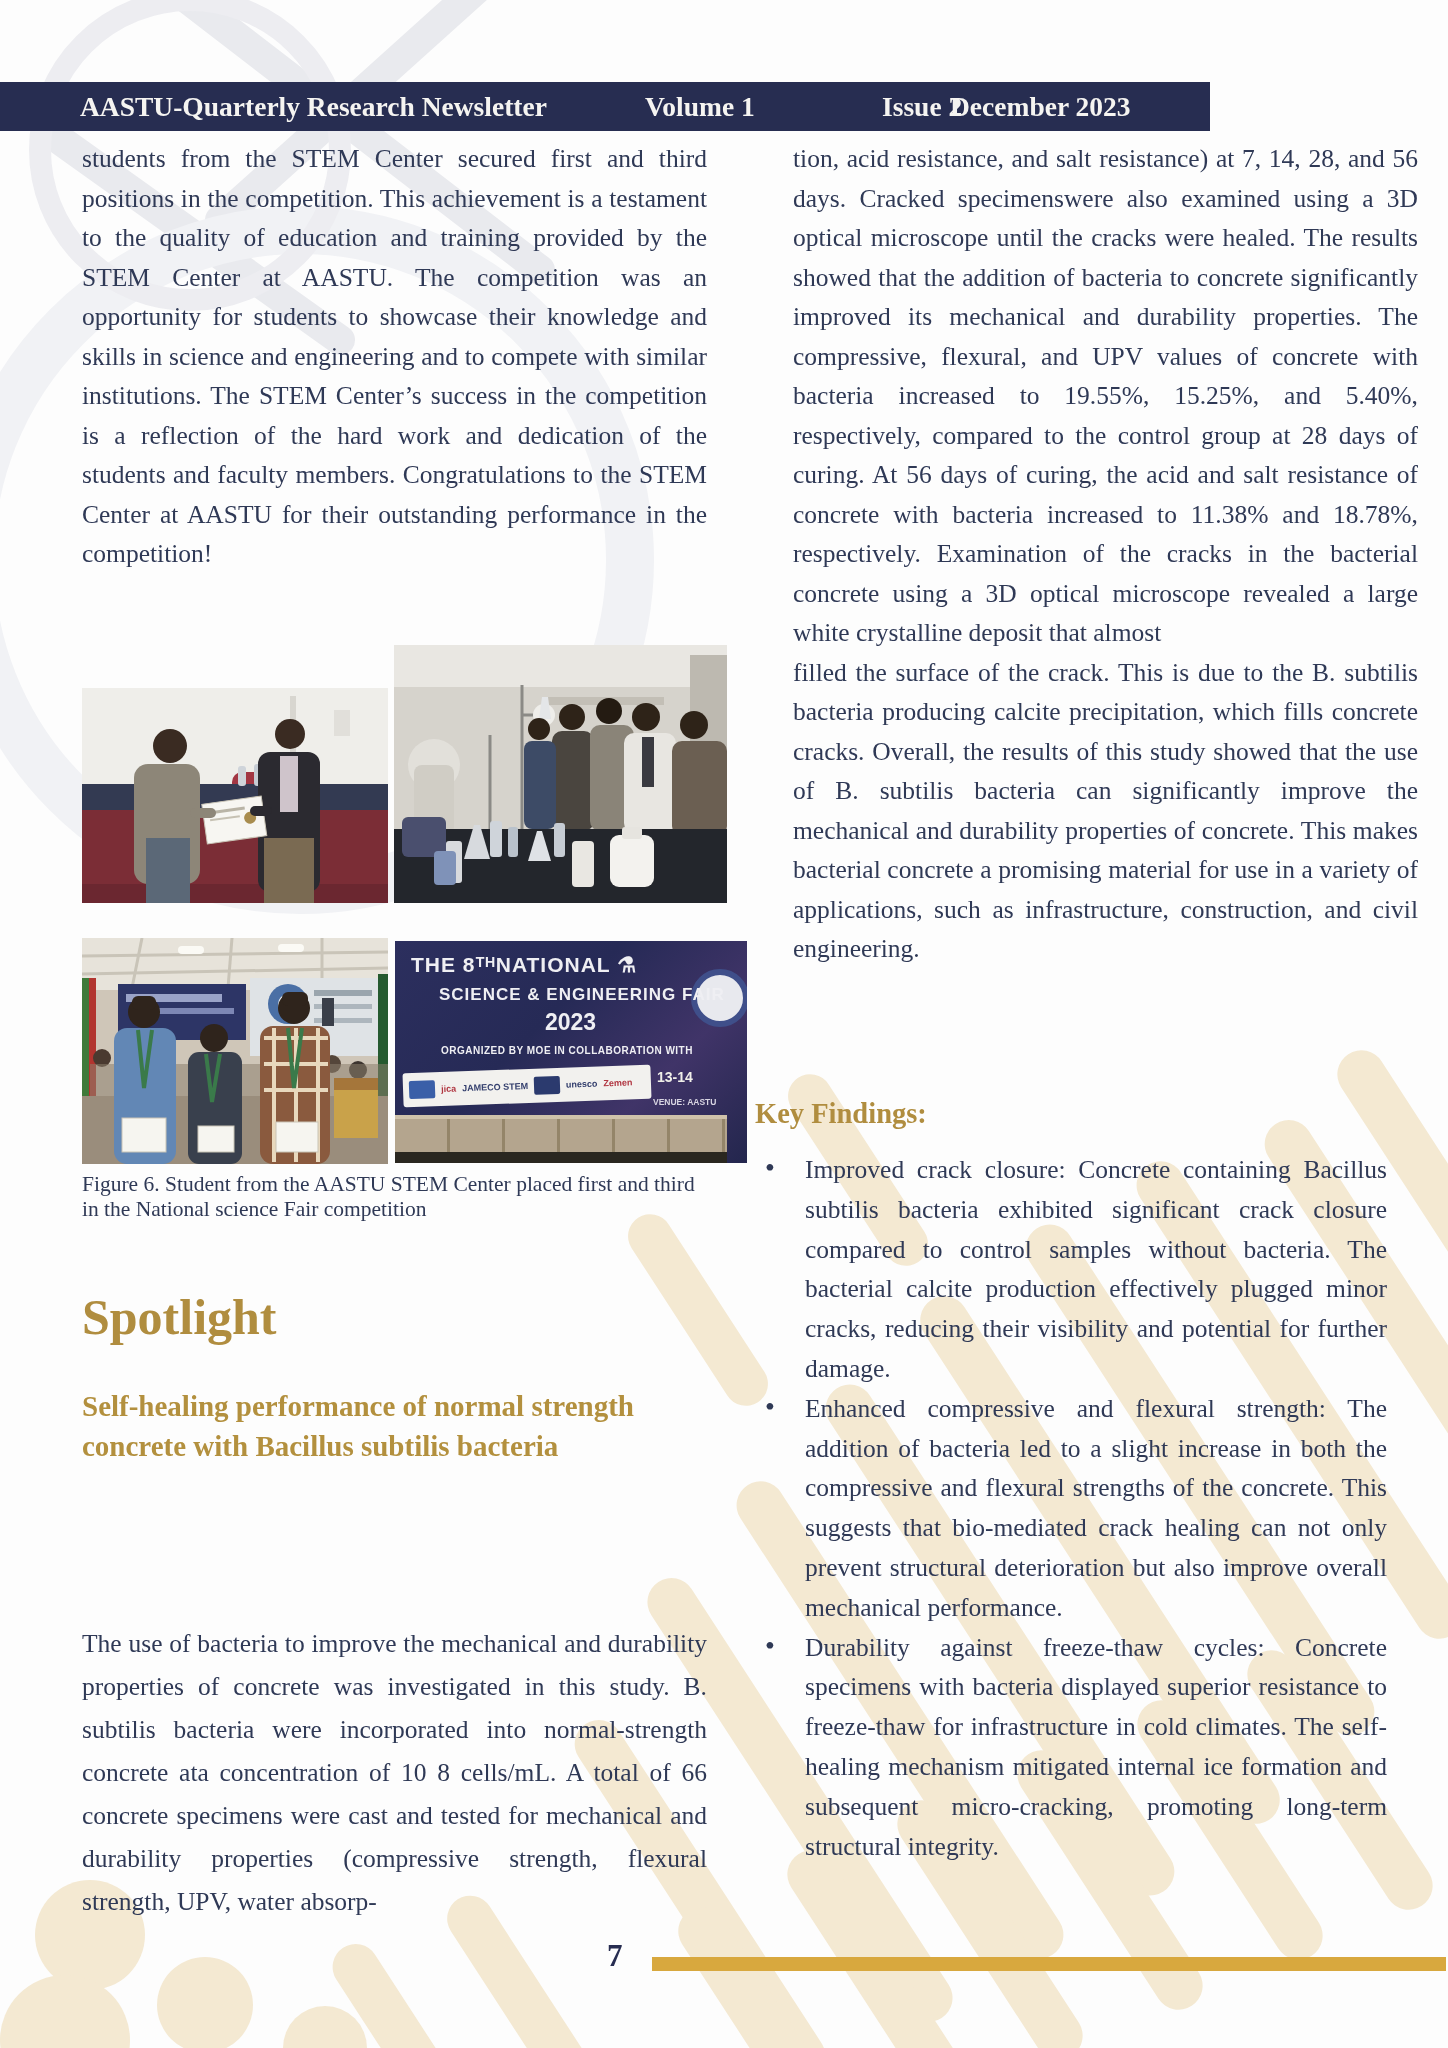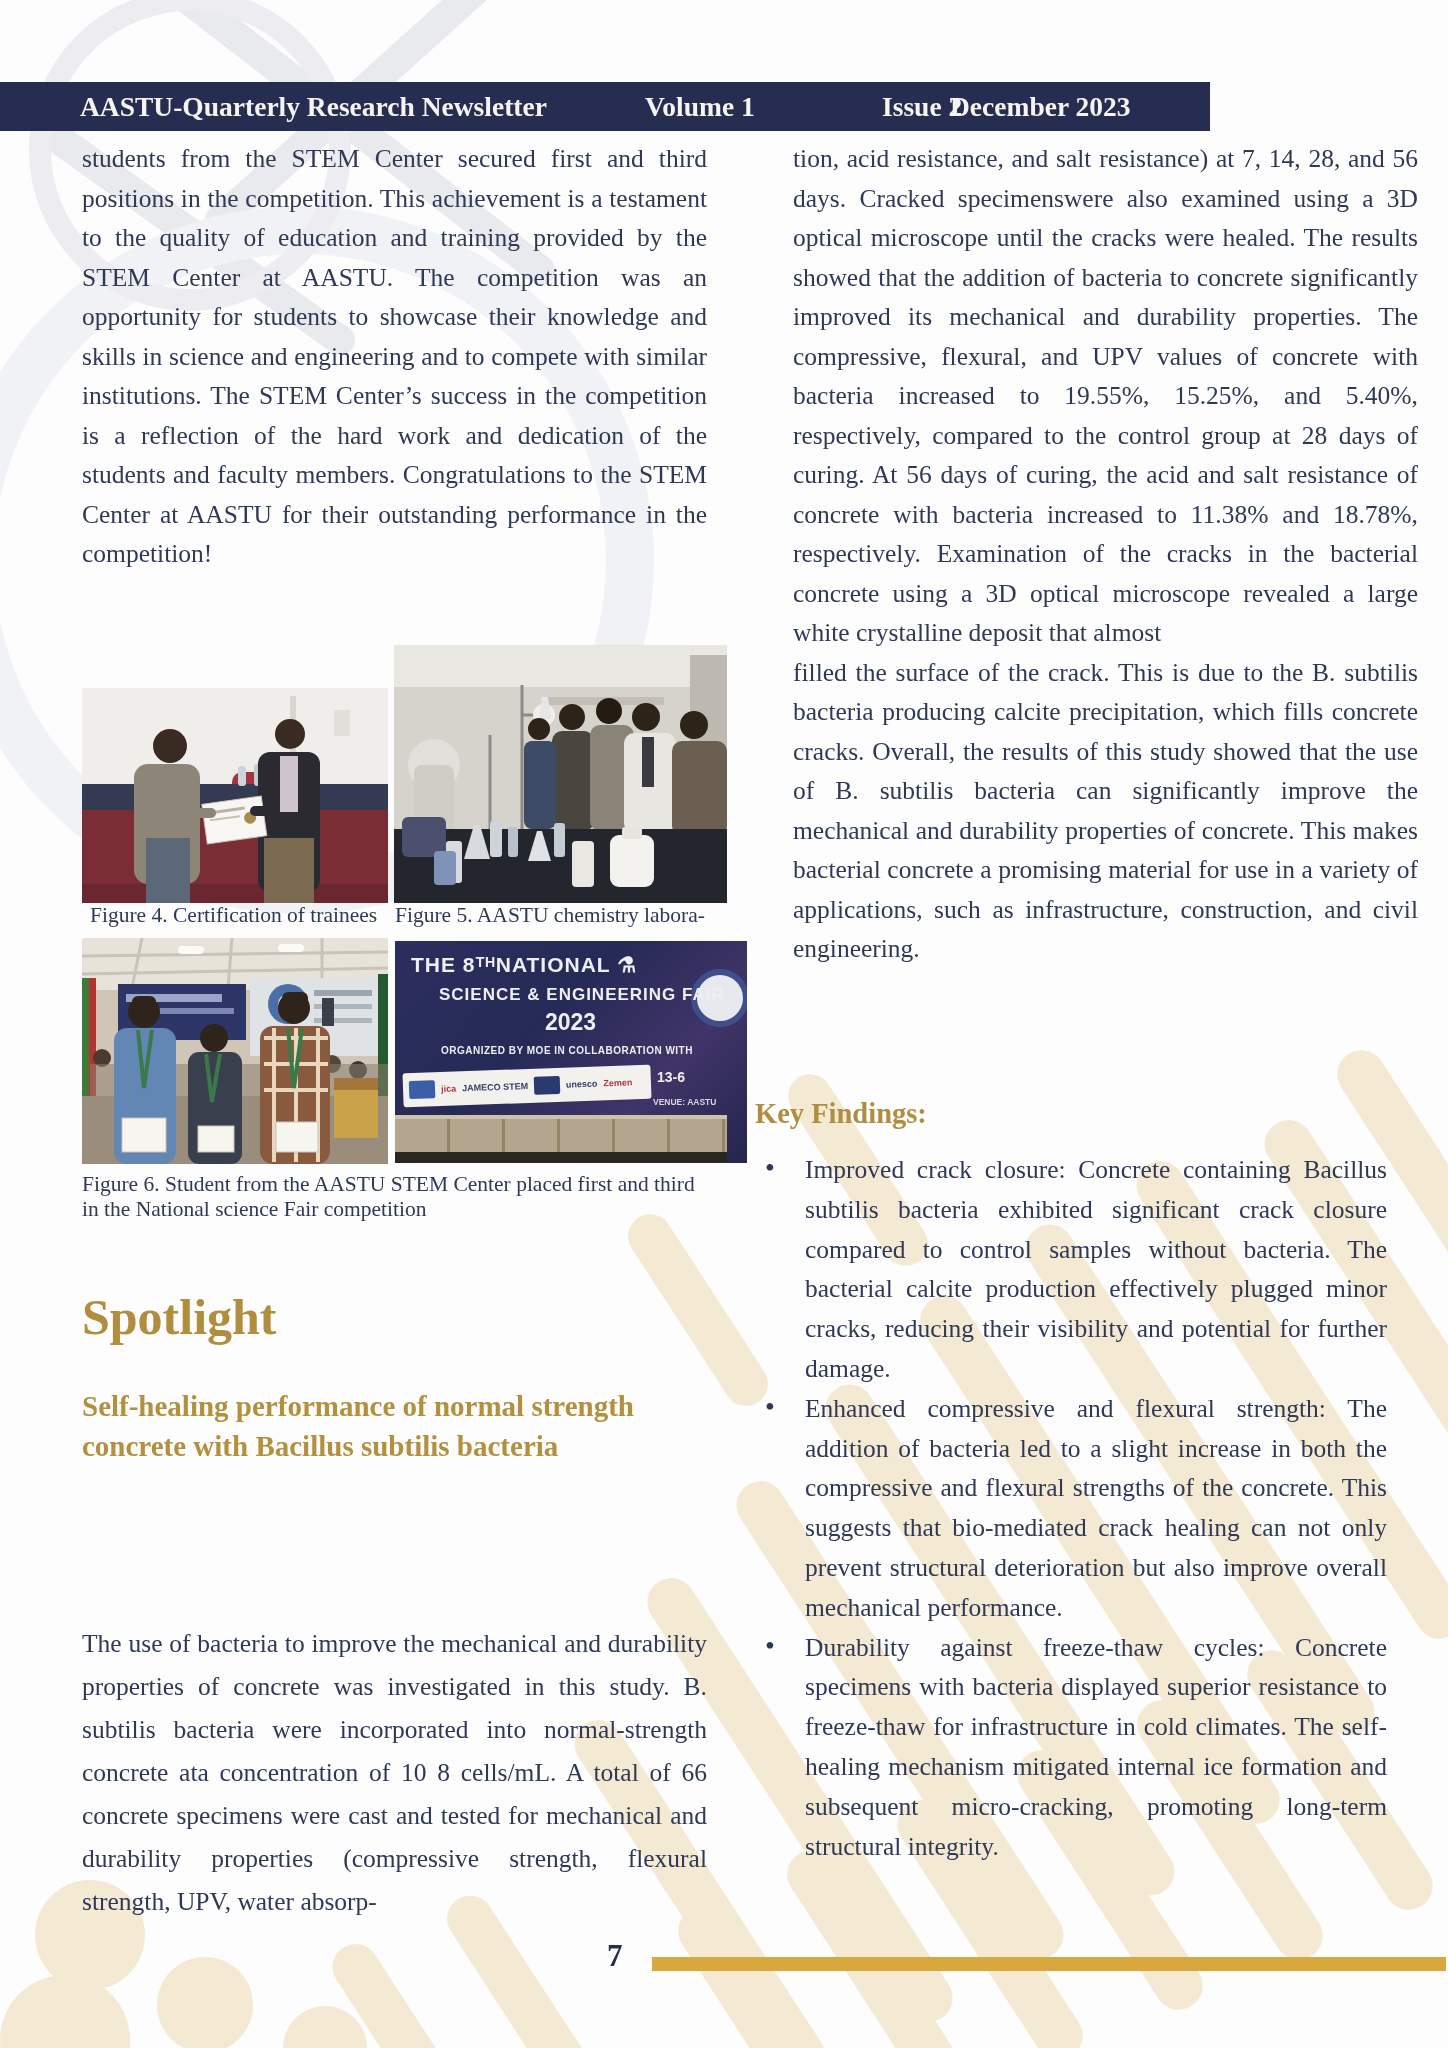--- a/index.html
+++ b/index.html
@@ -179,24 +179,20 @@
           <rect x="160" y="178" width="11" height="34" rx="3" fill="#c6ccd4"></rect>
           <rect x="216" y="190" width="44" height="52" rx="9" fill="#f3f2ee"></rect>
           <rect x="228" y="182" width="20" height="12" rx="3" fill="#e6e4df"></rect>
           <rect x="178" y="196" width="22" height="46" rx="4" fill="#e9e7e2"></rect>
           <rect x="52" y="196" width="16" height="42" rx="3" fill="#d8dadd"></rect>
           <rect x="40" y="206" width="22" height="34" rx="4" fill="#7f92b8"></rect>
         </svg>
       </div>
     </div>
 
-    <div class="caption45">
-      <span class="c4">Figure 4.  Certification of trainees</span>
-      <span class="c5">Figure 5.  AASTU chemistry labora-</span>
-    </div>
 
     <div class="figrow2">
       <div class="photo fig6a">
         <svg width="306" height="226" viewBox="0 0 306 226">
           <rect width="306" height="226" fill="#cfc6b8"></rect>
           <rect x="0" y="0" width="306" height="52" fill="#e7e3da"></rect>
           <g stroke="#c9c4b8" stroke-width="3">
             <path d="M 0 18 L 306 14"></path>
               <path d="M 0 36 L 306 30"></path>
             <path d="M 60 0 L 50 50"></path>
@@ -266,21 +262,21 @@
         <div class="b-line b3">2023</div>
         <div class="b-line b4">ORGANIZED BY MOE IN COLLABORATION WITH</div>
         <div class="logostrip">
           <span class="chip" style="background:#3a5fa8"></span>
           <span class="lg1">jica</span>
           <span>JAMECO STEM</span>
           <span class="chip" style="background:#2b3a6e"></span>
           <span>unesco</span>
           <span class="lg1">Zemen</span>
         </div>
-        <div class="b-dates">13-6</div>
+        <div class="b-dates">13-14</div>
         <div class="b-venue">VENUE: AASTU</div>
         <div class="b-floor"></div>
       </div>
     </div>
 
     <div class="caption6">Figure 6. Student from the AASTU STEM Center placed first and third in the National science Fair competition</div>
 
     <h1 class="spotlight">Spotlight</h1>
     <h2 class="article-title">Self-healing performance of normal strength concrete with Bacillus subtilis bacteria</h2>
     <p class="body-text spot-body">The use of bacteria to improve the mechanical and durability properties of concrete was investigated in this study. B. subtilis bacteria were incorporated into normal-strength concrete ata concentration of 10 8 cells/mL. A total of 66 concrete specimens were cast and tested for mechanical and durability properties (compressive strength, flexural strength, UPV, water absorp-</p>

